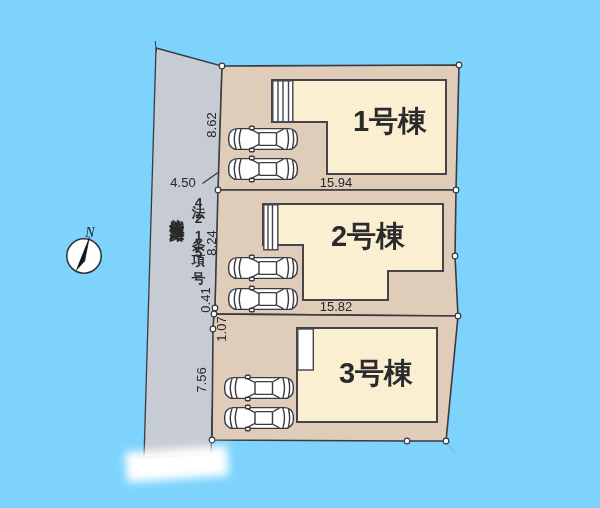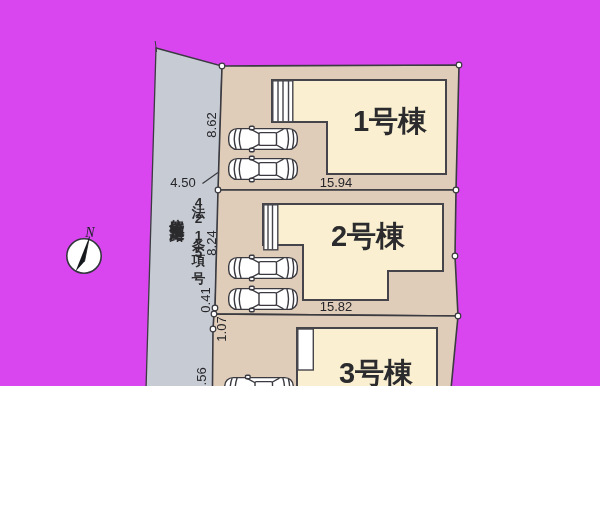--- a/index.html
+++ b/index.html
@@ -1,16 +1,16 @@
 <!DOCTYPE html>
 <html><head>
 <meta charset="utf-8">
 <style>
   html,body{margin:0;padding:0;background:#ffffff;}
-  #stage{position:relative;width:600px;height:386px;background:#d946ef;overflow:hidden;
+  #stage{position:relative;width:600px;height:508px;background:#7dd3fc;overflow:hidden;
          font-family:"Liberation Sans",sans-serif;}
   #plan-svg{position:absolute;left:0;top:0;}
   .dim{font-family:"Liberation Sans",sans-serif;font-size:13px;fill:#26262a;}
   .bldg-label{font-family:"Liberation Sans",sans-serif;font-size:29px;font-weight:bold;fill:#2b2b2e;}
   .north-label{font-family:"Liberation Serif",serif;font-style:italic;font-size:14px;fill:#1d2126;}
   .vtext{position:absolute;writing-mode:vertical-rl;text-orientation:upright;
          color:#2b2b2e;font-weight:600;white-space:nowrap;}
   #road-text-col1{left:189px;top:194px;font-size:13.5px;letter-spacing:1px;}
   #road-text-col2{left:167px;top:207px;font-size:15px;letter-spacing:1.5px;}
 </style>

